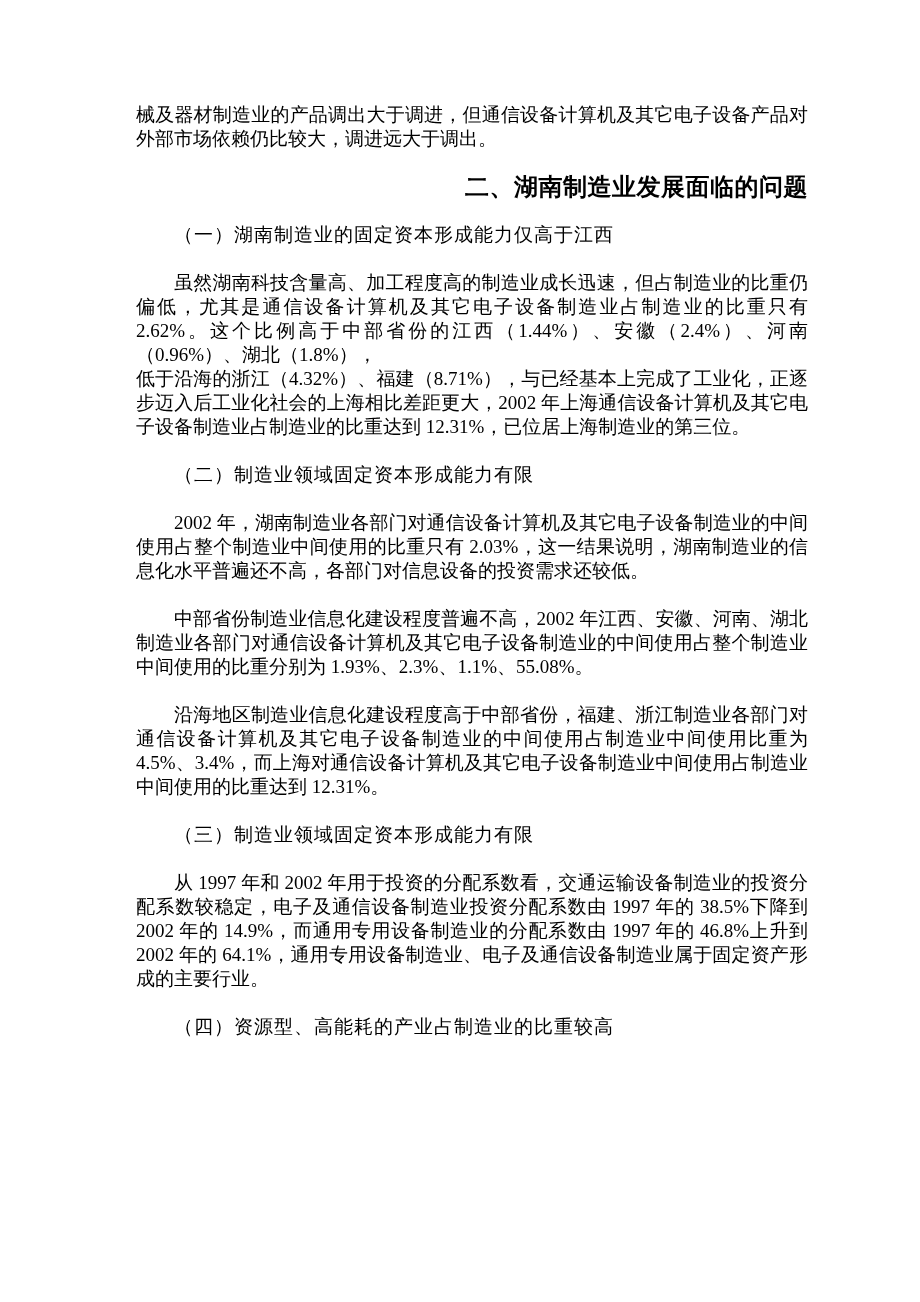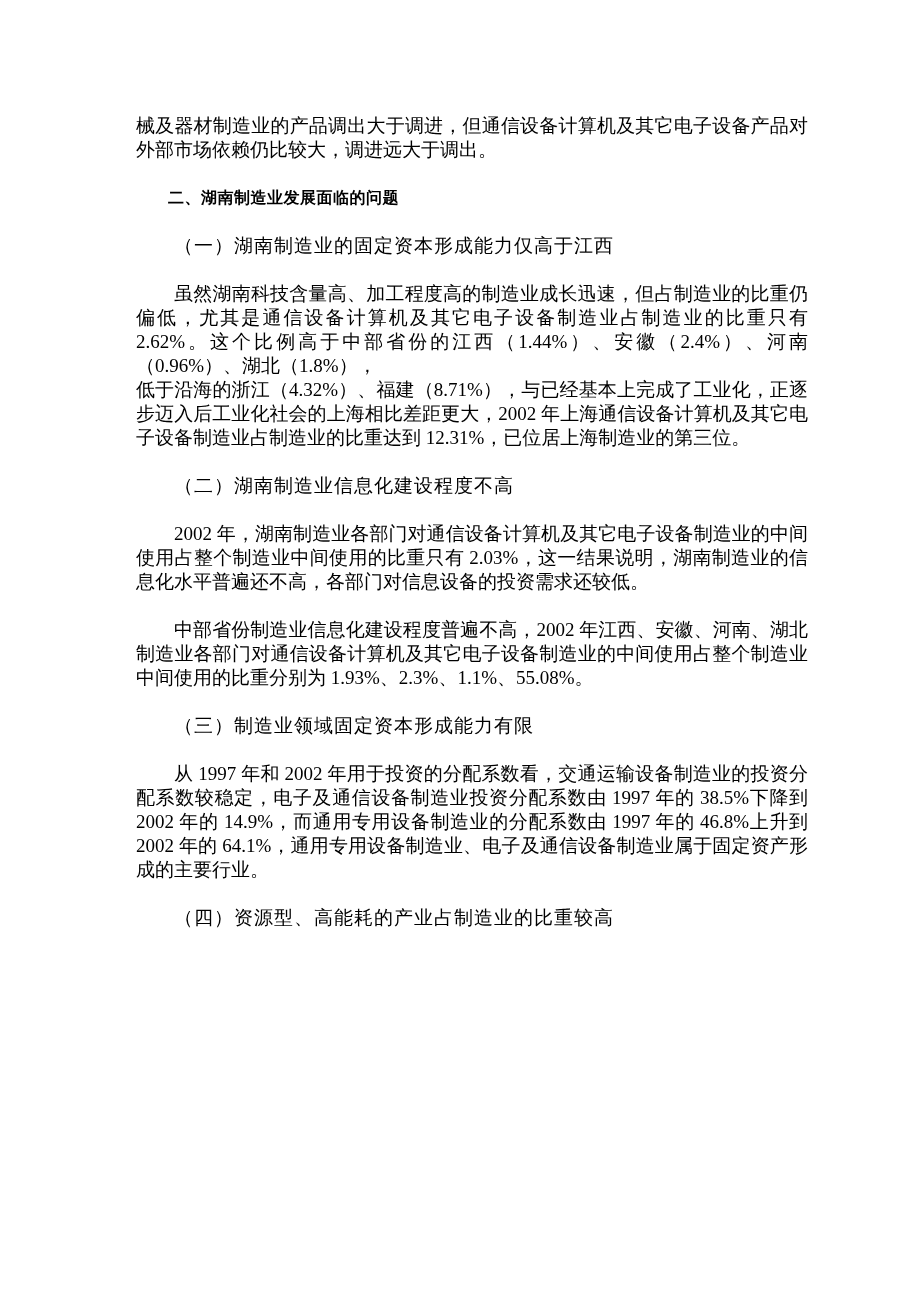--- a/index.html
+++ b/index.html
@@ -18,51 +18,52 @@
     color: #000000;
     font-family: "Liberation Serif", "DejaVu Serif", serif;
     font-size: 19px;
     line-height: 24px;
   }
   .block {
     margin: 24px 0;
     white-space: pre-line;      
     text-align: justify;
   }
-  .block:first-child { margin-top: 11px; }
+  .block:first-child { margin-top: 0; }
   .body-para {
     text-indent: 2em;
   }
   .body-continued {
     text-indent: 0;             
   }
   .heading-main {
     font-family: "Liberation Sans", "DejaVu Sans", sans-serif;
     font-weight: 700;
-    font-size: 16px;
+    font-size: 24px;
     text-indent: 2em;
-    text-align: left;
+    text-align: right;
     letter-spacing: 0.5px;
   }
   .heading-sub {
     font-family: "Liberation Serif", "DejaVu Serif", serif;
     font-weight: 400;
     text-indent: 2em;
     text-align: left;
     letter-spacing: 1px;
   }
 </style>
 </head>
 <body>
 
 <div class="page">
   <div class="block body-continued">械及器材制造业的产品调出大于调进，但通信设备计算机及其它电子设备产品对外部市场依赖仍比较大，调进远大于调出。</div>
   <div class="block heading-main">二、湖南制造业发展面临的问题</div>
   <div class="block heading-sub">（一）湖南制造业的固定资本形成能力仅高于江西</div>
   <div class="block body-para">虽然湖南科技含量高、加工程度高的制造业成长迅速，但占制造业的比重仍偏低，尤其是通信设备计算机及其它电子设备制造业占制造业的比重只有 2.62%。这个比例高于中部省份的江西（1.44%）、安徽（2.4%）、河南（0.96%）、湖北（1.8%），
 低于沿海的浙江（4.32%）、福建（8.71%），与已经基本上完成了工业化，正逐步迈入后工业化社会的上海相比差距更大，2002 年上海通信设备计算机及其它电子设备制造业占制造业的比重达到 12.31%，已位居上海制造业的第三位。</div>
-  <div class="block heading-sub">（二）湖南制造业信息化建设程度不高</div>
+  <div class="block heading-sub">（二）制造业领域固定资本形成能力有限</div>
   <div class="block body-para">2002 年，湖南制造业各部门对通信设备计算机及其它电子设备制造业的中间使用占整个制造业中间使用的比重只有 2.03%，这一结果说明，湖南制造业的信息化水平普遍还不高，各部门对信息设备的投资需求还较低。</div>
   <div class="block body-para">中部省份制造业信息化建设程度普遍不高，2002 年江西、安徽、河南、湖北制造业各部门对通信设备计算机及其它电子设备制造业的中间使用占整个制造业中间使用的比重分别为 1.93%、2.3%、1.1%、55.08%。</div>
+  <div class="block body-para">沿海地区制造业信息化建设程度高于中部省份，福建、浙江制造业各部门对通信设备计算机及其它电子设备制造业的中间使用占制造业中间使用比重为 4.5%、3.4%，而上海对通信设备计算机及其它电子设备制造业中间使用占制造业中间使用的比重达到 12.31%。</div>
   <div class="block heading-sub">（三）制造业领域固定资本形成能力有限</div>
   <div class="block body-para">从 1997 年和 2002 年用于投资的分配系数看，交通运输设备制造业的投资分配系数较稳定，电子及通信设备制造业投资分配系数由 1997 年的 38.5%下降到 2002 年的 14.9%，而通用专用设备制造业的分配系数由 1997 年的 46.8%上升到 2002 年的 64.1%，通用专用设备制造业、电子及通信设备制造业属于固定资产形成的主要行业。</div>
   <div class="block heading-sub">（四）资源型、高能耗的产业占制造业的比重较高</div>
 </div>
 
 </body></html>

